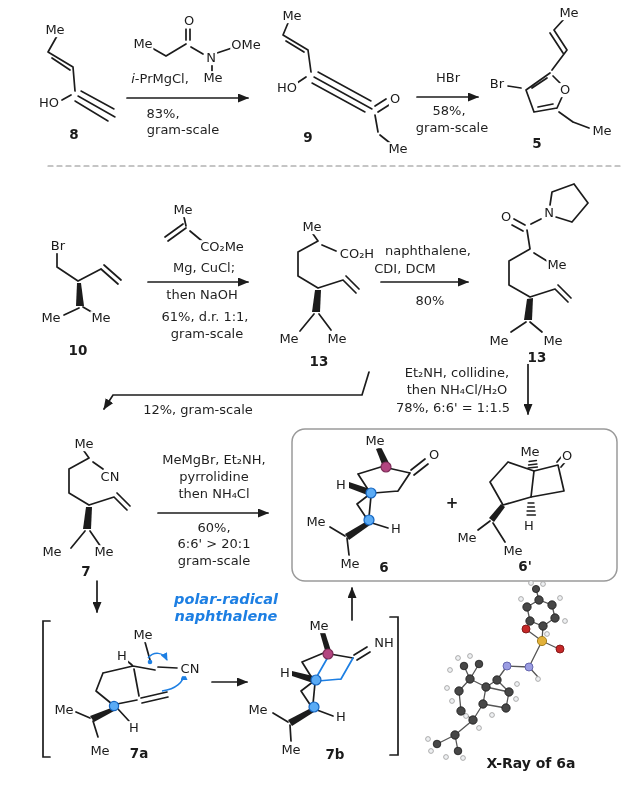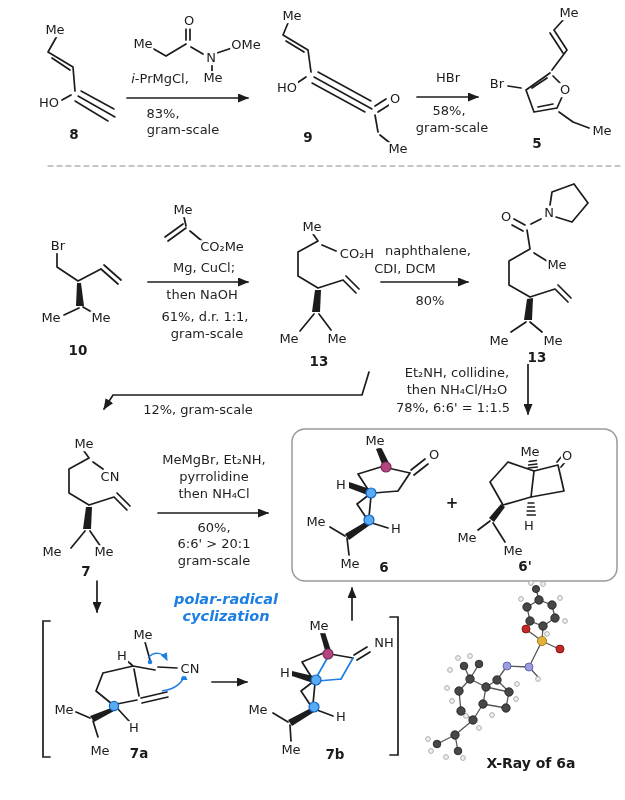--- a/index.html
+++ b/index.html
@@ -314,21 +314,21 @@
 <span class="lbl plus" style="left:452px;top:504px">+</span>
 
 <span class="lbl" style="left:530px;top:452px">Me</span>
 <span class="lbl" style="left:567px;top:456px">O</span>
 <span class="lbl" style="left:529px;top:526px">H</span>
 <span class="lbl" style="left:467px;top:538px">Me</span>
 <span class="lbl" style="left:513px;top:551px">Me</span>
 <span class="lbl num" style="left:525px;top:566px">6'</span>
 
 <span class="lbl blue" style="left:226px;top:600px">polar-radical</span>
-<span class="lbl blue" style="left:226px;top:617px">cyclization</span>
+<span class="lbl blue" style="left:226px;top:617px">naphthalene</span>
 
 <span class="lbl" style="left:143px;top:635px">Me</span>
 <span class="lbl" style="left:122px;top:656px">H</span>
 <span class="lbl" style="left:190px;top:669px">CN</span>
 <span class="lbl" style="left:64px;top:710px">Me</span>
 <span class="lbl" style="left:134px;top:728px">H</span>
 <span class="lbl" style="left:100px;top:751px">Me</span>
 <span class="lbl num" style="left:139px;top:753px">7a</span>
 
 <span class="lbl" style="left:319px;top:626px">Me</span>

